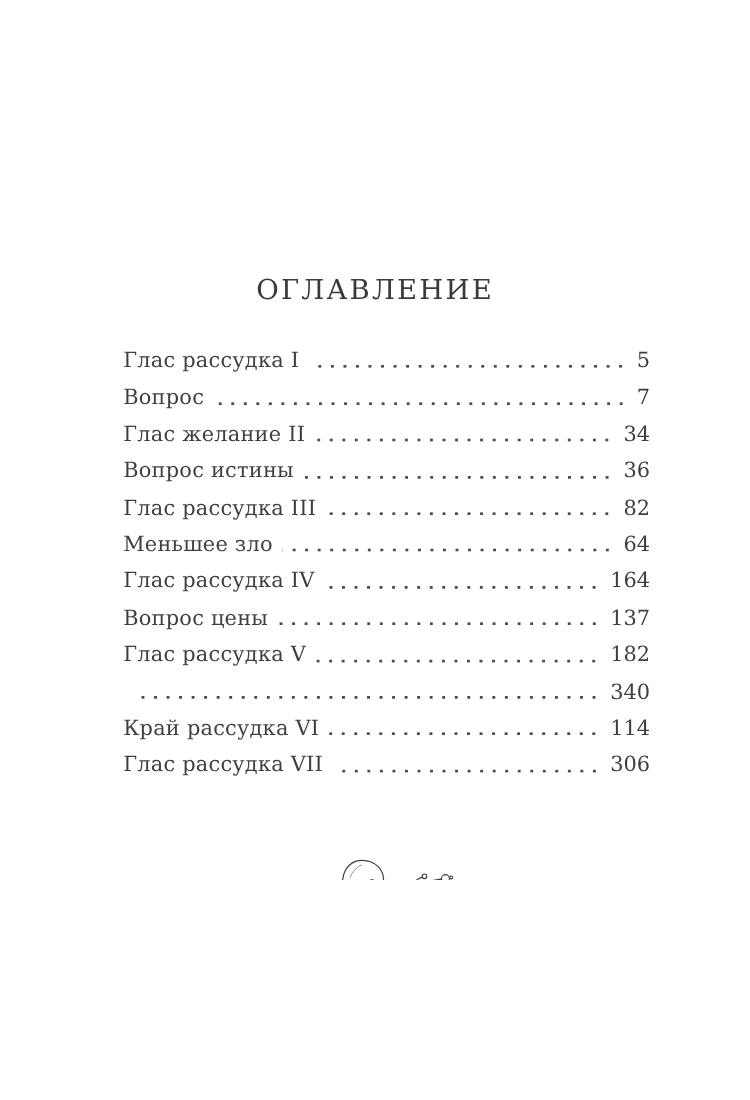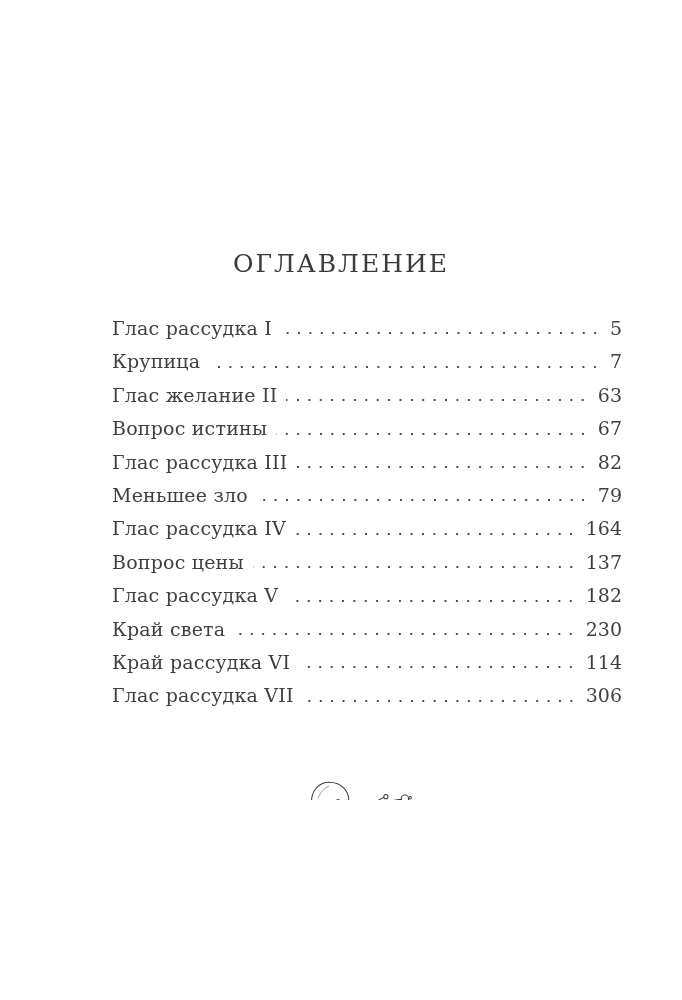--- a/index.html
+++ b/index.html
@@ -21,21 +21,21 @@
     padding-top: 249px;
     text-align: center;
     font-size: 25px;
     font-weight: 500;
     letter-spacing: 2px;
     color: #3a3a3a;
   }
   .toc-list {
     margin-top: 34px;
     padding-left: 112px;
-    padding-right: 60px;
+    padding-right: 91px;
   }
   .toc-row {
     display: flex;
     align-items: stretch;
     line-height: 33.4px;
     font-size: 19px;
     color: #3f3f3f;
   }
   .toc-row .entry-label {
     white-space: nowrap;
@@ -70,47 +70,47 @@
   <h1 class="toc-title">ОГЛАВЛЕНИЕ</h1>
 
   <div class="toc-list">
   <div class="toc-row">
     <span class="entry-label">Глас рассудка I</span>
     <span class="dot-leader"></span>
     <span class="entry-page">5</span>
   </div>
 
   <div class="toc-row">
-    <span class="entry-label">Крупица</span>
+    <span class="entry-label">Вопрос</span>
     <span class="dot-leader"></span>
     <span class="entry-page">7</span>
   </div>
 
   <div class="toc-row">
     <span class="entry-label">Глас желание II</span>
     <span class="dot-leader"></span>
-    <span class="entry-page">63</span>
+    <span class="entry-page">34</span>
   </div>
 
   <div class="toc-row">
     <span class="entry-label">Вопрос истины</span>
     <span class="dot-leader"></span>
-    <span class="entry-page">67</span>
+    <span class="entry-page">36</span>
   </div>
 
   <div class="toc-row">
     <span class="entry-label">Глас рассудка III</span>
     <span class="dot-leader"></span>
     <span class="entry-page">82</span>
   </div>
 
   <div class="toc-row">
     <span class="entry-label">Меньшее зло</span>
     <span class="dot-leader"></span>
-    <span class="entry-page">79</span>
+    <span class="entry-page">64</span>
   </div>
 
   <div class="toc-row">
     <span class="entry-label">Глас рассудка IV</span>
     <span class="dot-leader"></span>
     <span class="entry-page">164</span>
   </div>
 
   <div class="toc-row">
     <span class="entry-label">Вопрос цены</span>
@@ -118,23 +118,22 @@
     <span class="entry-page">137</span>
   </div>
 
   <div class="toc-row">
     <span class="entry-label">Глас рассудка V</span>
     <span class="dot-leader"></span>
     <span class="entry-page">182</span>
   </div>
 
   <div class="toc-row">
-    <span class="entry-label">Край света</span>
     <span class="dot-leader"></span>
-    <span class="entry-page">230</span>
+    <span class="entry-page">340</span>
   </div>
 
   <div class="toc-row">
     <span class="entry-label">Край рассудка VI</span>
     <span class="dot-leader"></span>
     <span class="entry-page">114</span>
   </div>
 
 
   <div class="toc-row">

